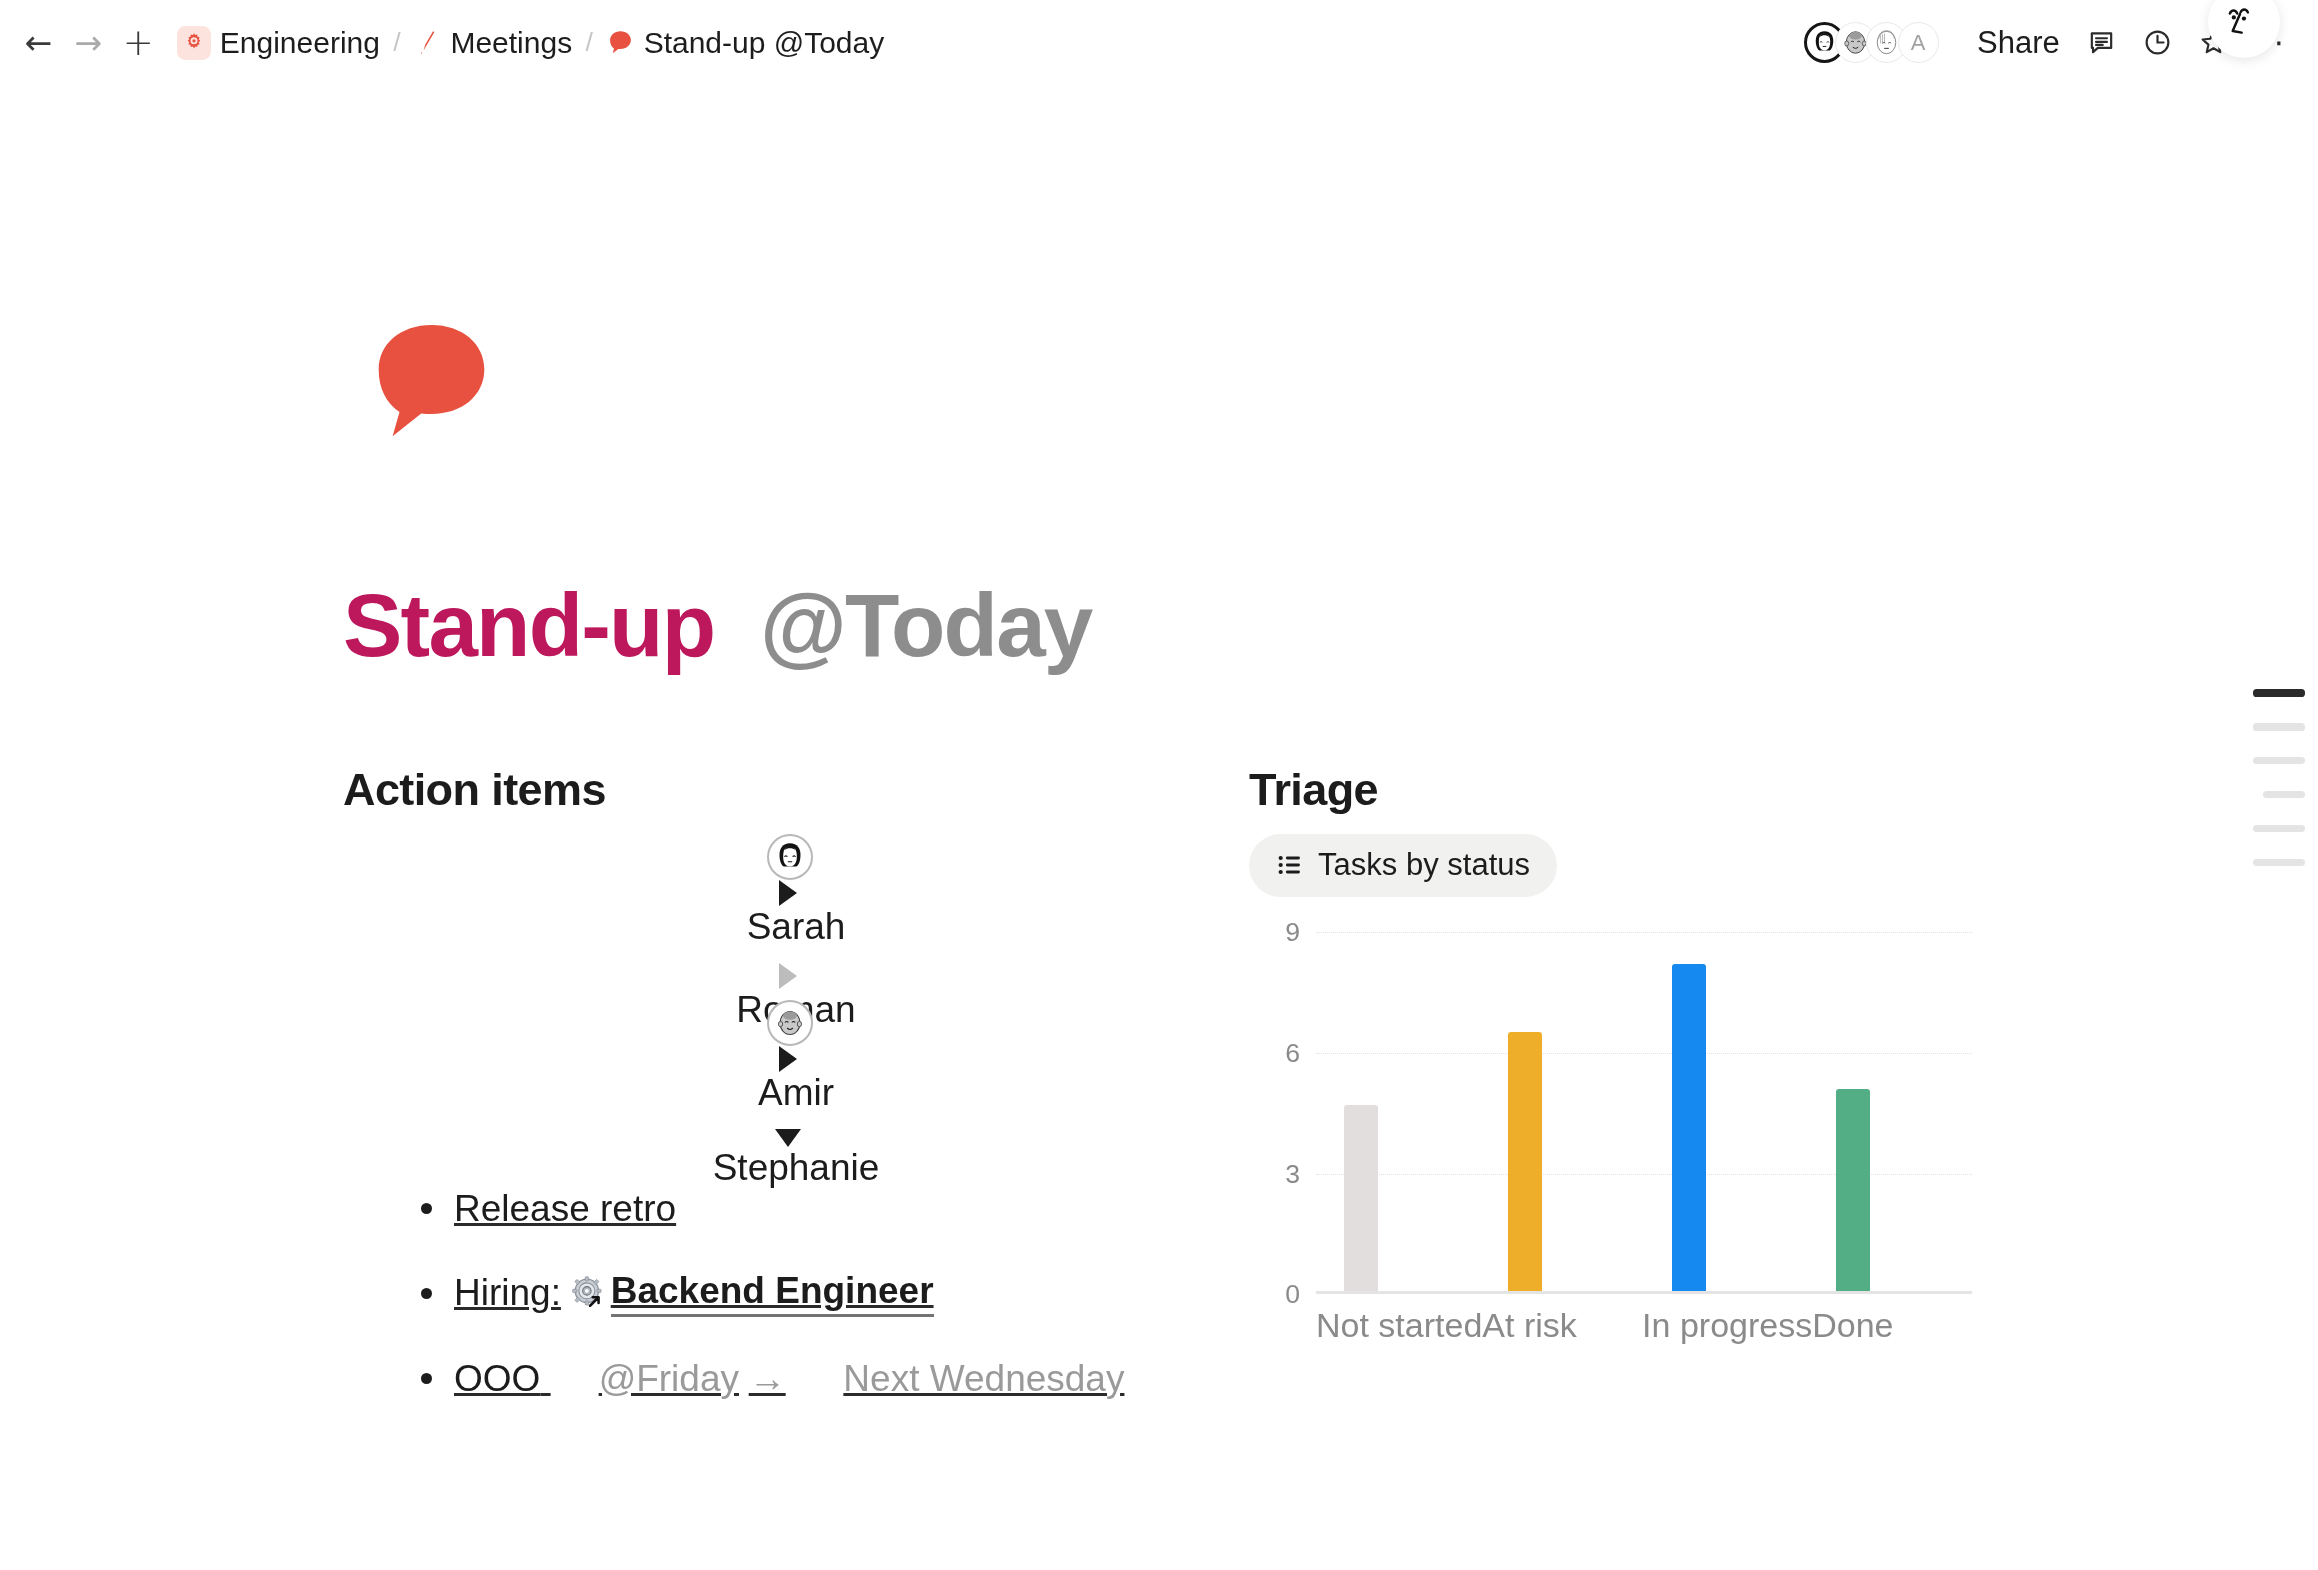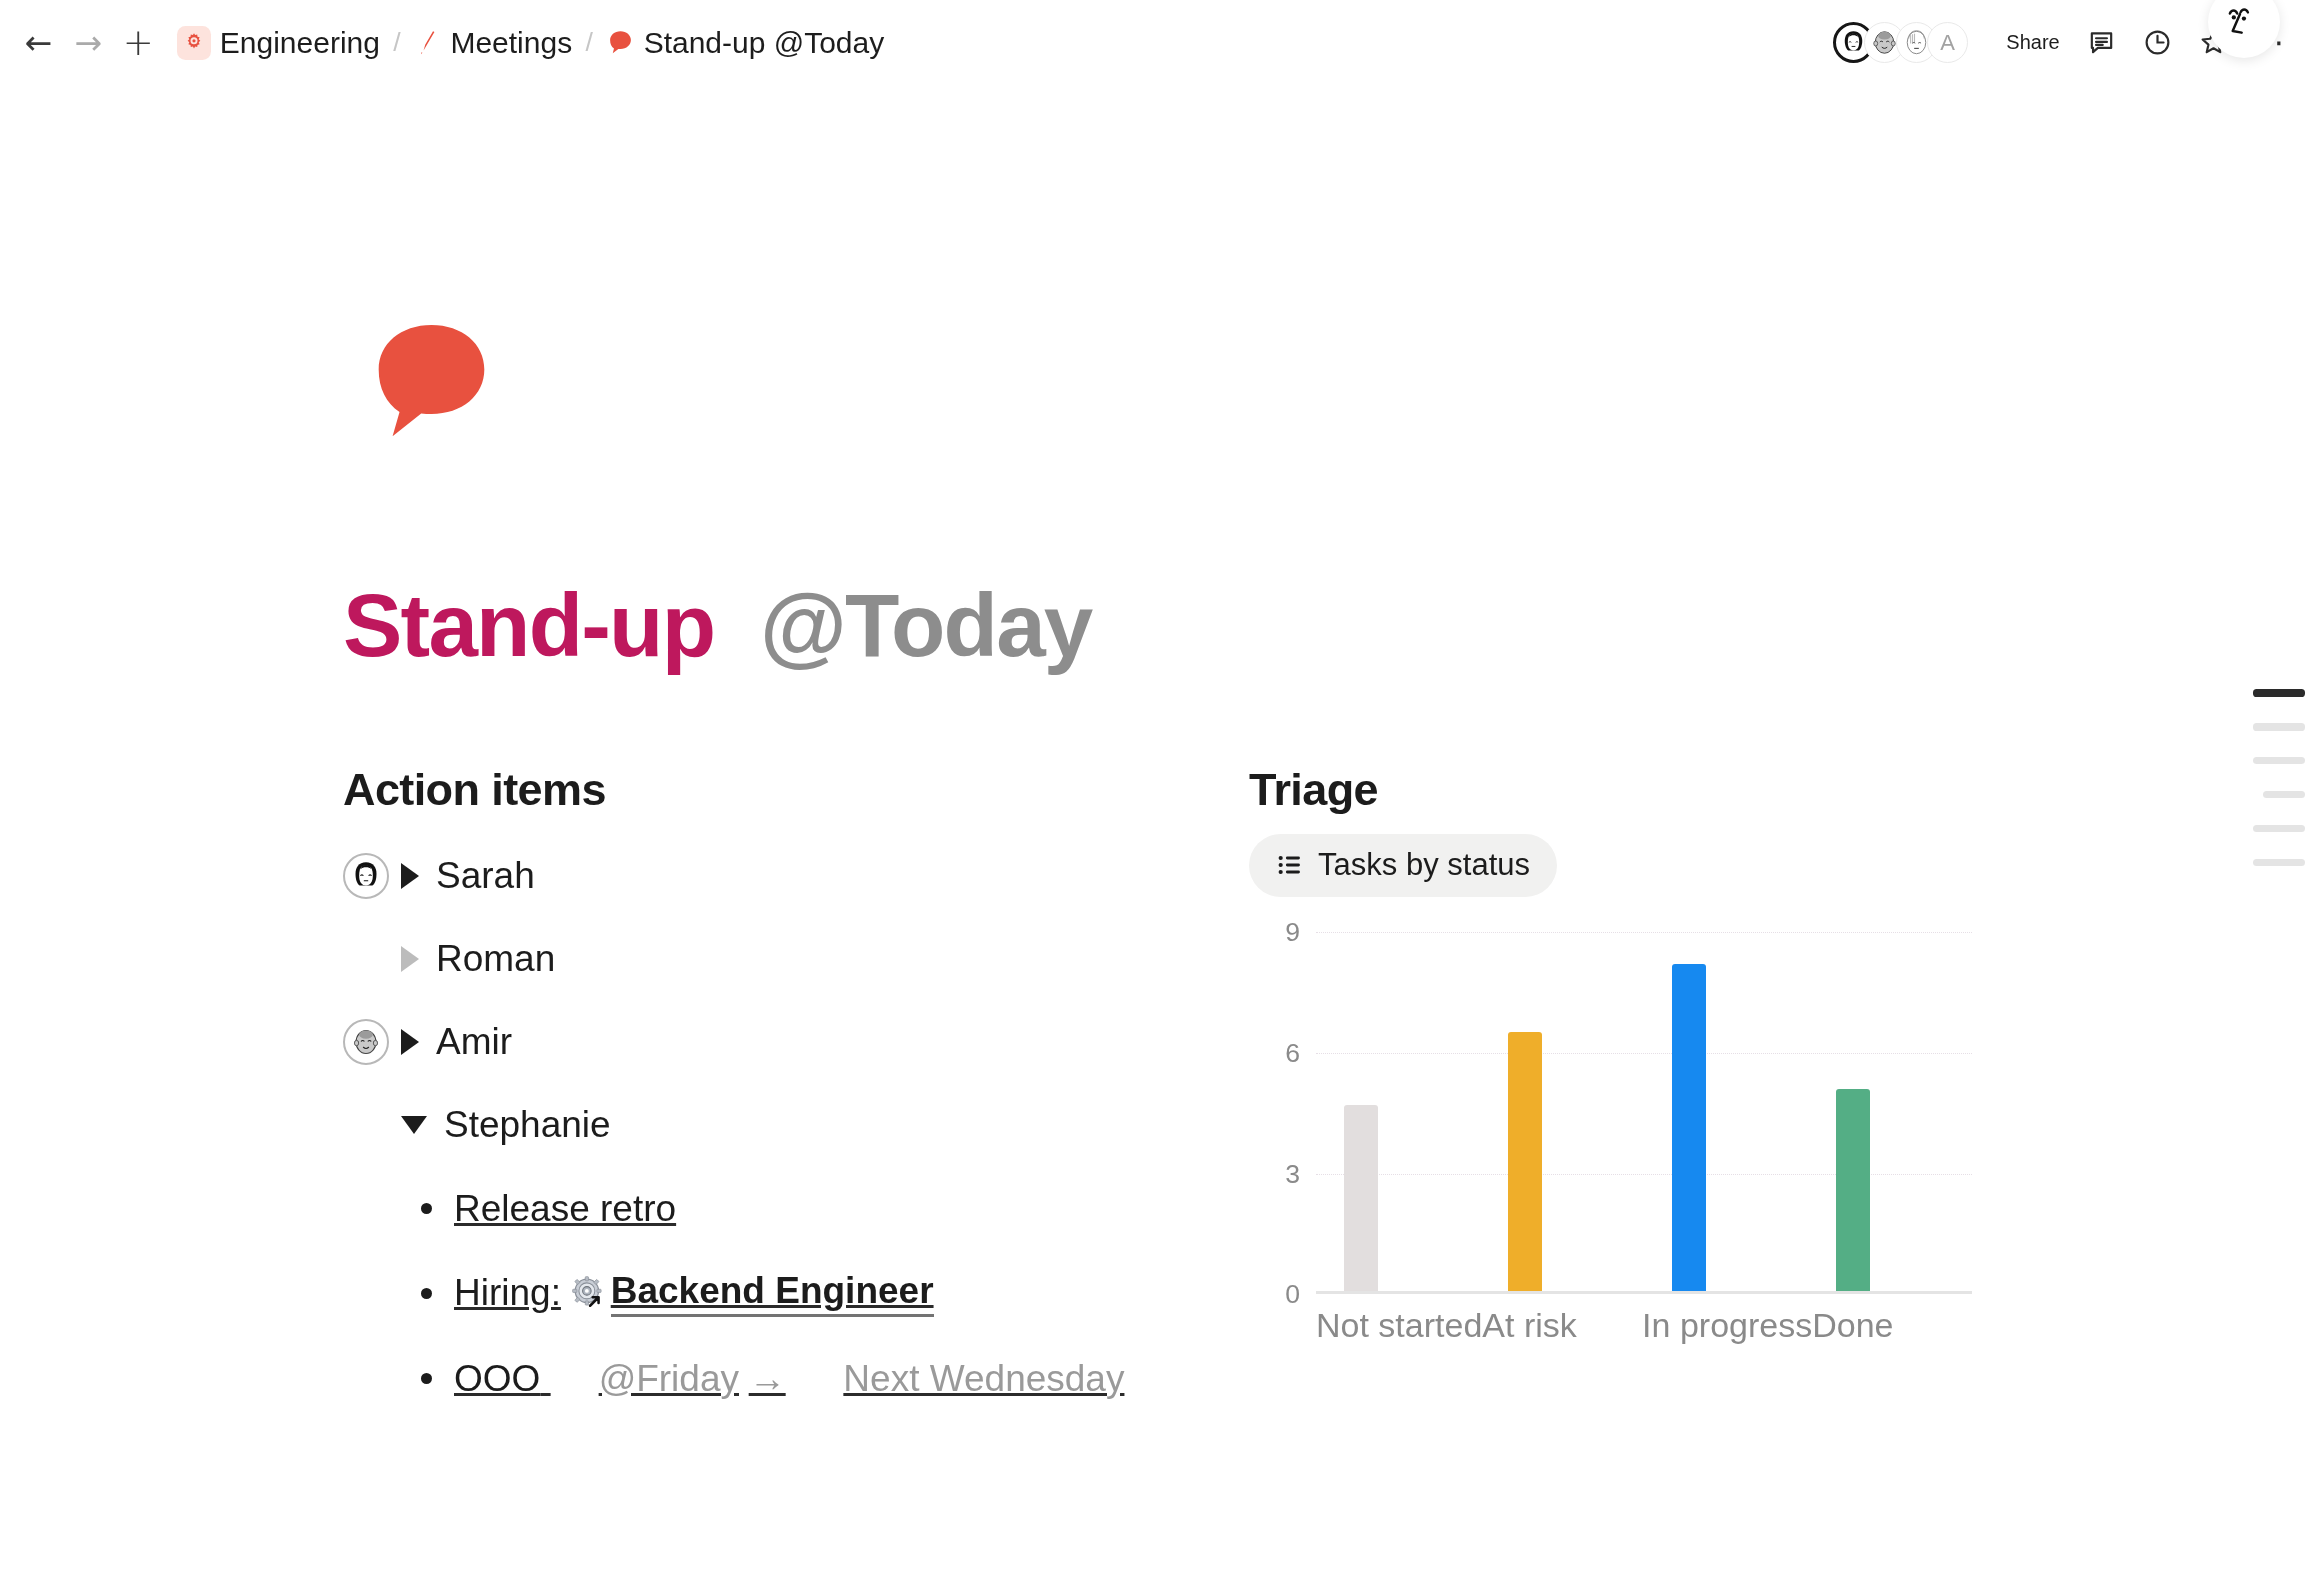--- a/index.html
+++ b/index.html
@@ -56,21 +56,21 @@
     margin-left: -9.7px; position: relative; overflow: hidden;
     cursor: pointer;
   }
   .avatar:first-child { margin-left: 0; }
   .avatar.ring-dark { border: 3px solid #161616; }
   .avatar.ring-light { border: 1.8px solid #e9e9e9; }
   .avatar svg { width: 100%; height: 100%; display: block; }
   .avatar-letter { font-size: 22px; color: #a2a2a2; }
 
   .share-btn {
-    font-size: 20px; color: #1d1d1d; padding: 8.5px 13.3px;
+    font-size: 31px; color: #1d1d1d; padding: 8.5px 13.3px;
     cursor: pointer; white-space: nowrap;
   }
   .tb-icon {
     width: 56px; height: 56px; display: flex; align-items: center; justify-content: center;
     cursor: pointer; border-radius: 8.5px;
   }
   .tb-icon svg { width: 29px; height: 29px; }
   .dots { font-size: 31px; color: #2b2b2b; letter-spacing: 1.2px; line-height: 0.5; }
 
   
@@ -96,20 +96,21 @@
 
   .section-head {
     font-size: 45px; font-weight: bold; color: #1c1c1c; letter-spacing: -0.6px;
     margin-bottom: 18px;
   }
 
   
   .person-row {
     display: flex; align-items: center; height: 83px;
     cursor: pointer;
+    flex-direction: column;
   }
   .person-avatar {
     width: 46px; height: 46px; border-radius: 50%;
     border: 2.4px solid #b8b8b8; background: #fff;
     overflow: hidden; flex: 0 0 auto;
     display: flex; align-items: center; justify-content: center;
     margin-right: 12px;
   }
   .person-avatar svg { width: 100%; height: 100%; }
   .person-avatar.empty { border: none; background: transparent; }

